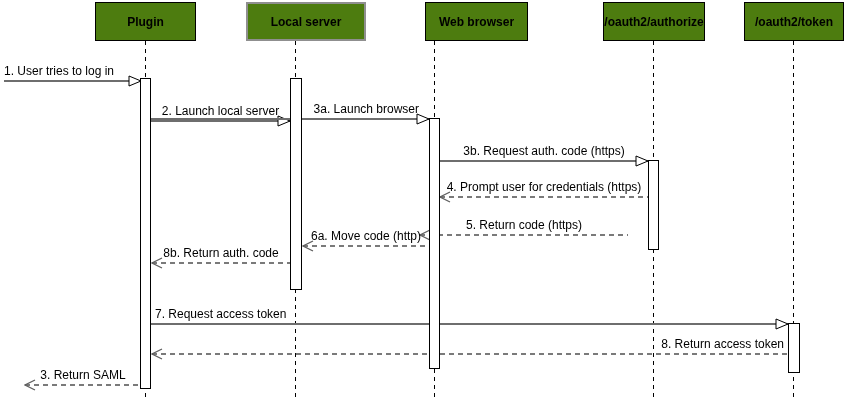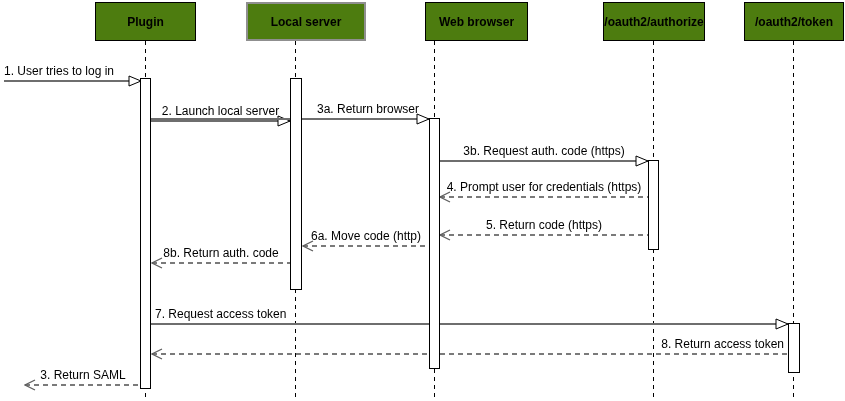--- a/index.html
+++ b/index.html
@@ -60,21 +60,21 @@
 
   <div class="msg" style="left:151px;top:64px;width:139px;margin-top:40px;">
     <span class="lbl ta-c">2. Launch local server</span>
     <div class="line solid"></div>
     <svg class="head-right" width="14" height="12" viewBox="0 0 14 12">
         <path d="M1 1 L13 6 L1 11 Z" fill="#ffffff" stroke="#000000" stroke-width="1"></path>
       </svg>
   </div>
 
   <div class="msg" style="left:151px;top:102px;width:278px;">
-    <span class="lbl ta-r" style="padding-right:10px;">3a. Return browser</span>
+    <span class="lbl ta-r" style="padding-right:10px;">3a. Launch browser</span>
     <div class="line solid"></div>
     <svg class="head-right" width="14" height="12" viewBox="0 0 14 12">
         <path d="M1 1 L13 6 L1 11 Z" fill="#ffffff" stroke="#000000" stroke-width="1"></path>
       </svg>
   </div>
 
   <div class="msg" style="left:440px;top:144px;width:208px;">
     <span class="lbl ta-c">3b. Request auth. code (https)</span>
     <div class="line solid"></div>
     <svg class="head-right" width="14" height="12" viewBox="0 0 14 12">
@@ -83,21 +83,21 @@
   </div>
 
   <div class="msg" style="left:440px;top:180px;width:208px;">
     <span class="lbl ta-c">4. Prompt user for credentials (https)</span>
     <div class="line dashed"></div>
     <svg class="head-left" width="12" height="12" viewBox="0 0 12 12">
         <path d="M11 1 L1 6 L11 11" fill="none" stroke="#5f5f5f" stroke-width="1.3"></path>
       </svg>
   </div>
 
-  <div class="msg" style="left:440px;top:218px;width:208px;">
+  <div class="msg" style="left:420px;top:218px;width:208px;">
     <span class="lbl ta-c">5. Return code (https)</span>
     <div class="line dashed"></div>
     <svg class="head-left" width="12" height="12" viewBox="0 0 12 12">
         <path d="M11 1 L1 6 L11 11" fill="none" stroke="#5f5f5f" stroke-width="1.3"></path>
       </svg>
   </div>
 
   <div class="msg" style="left:303px;top:229px;width:126px;">
     <span class="lbl ta-c">6a. Move code (http)</span>
     <div class="line dashed"></div>

